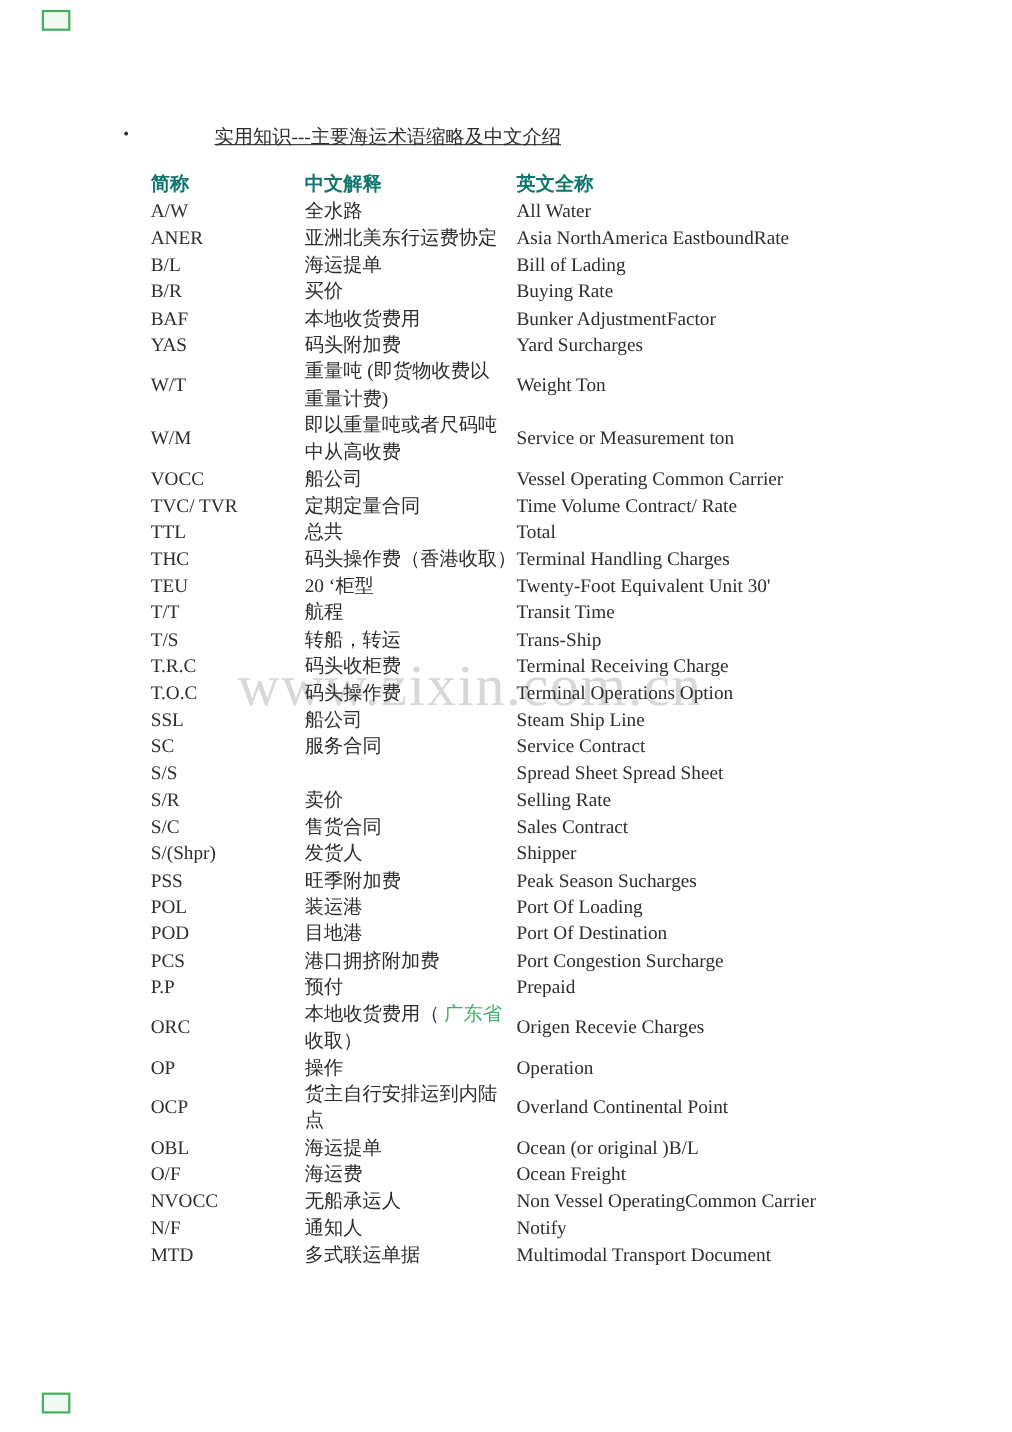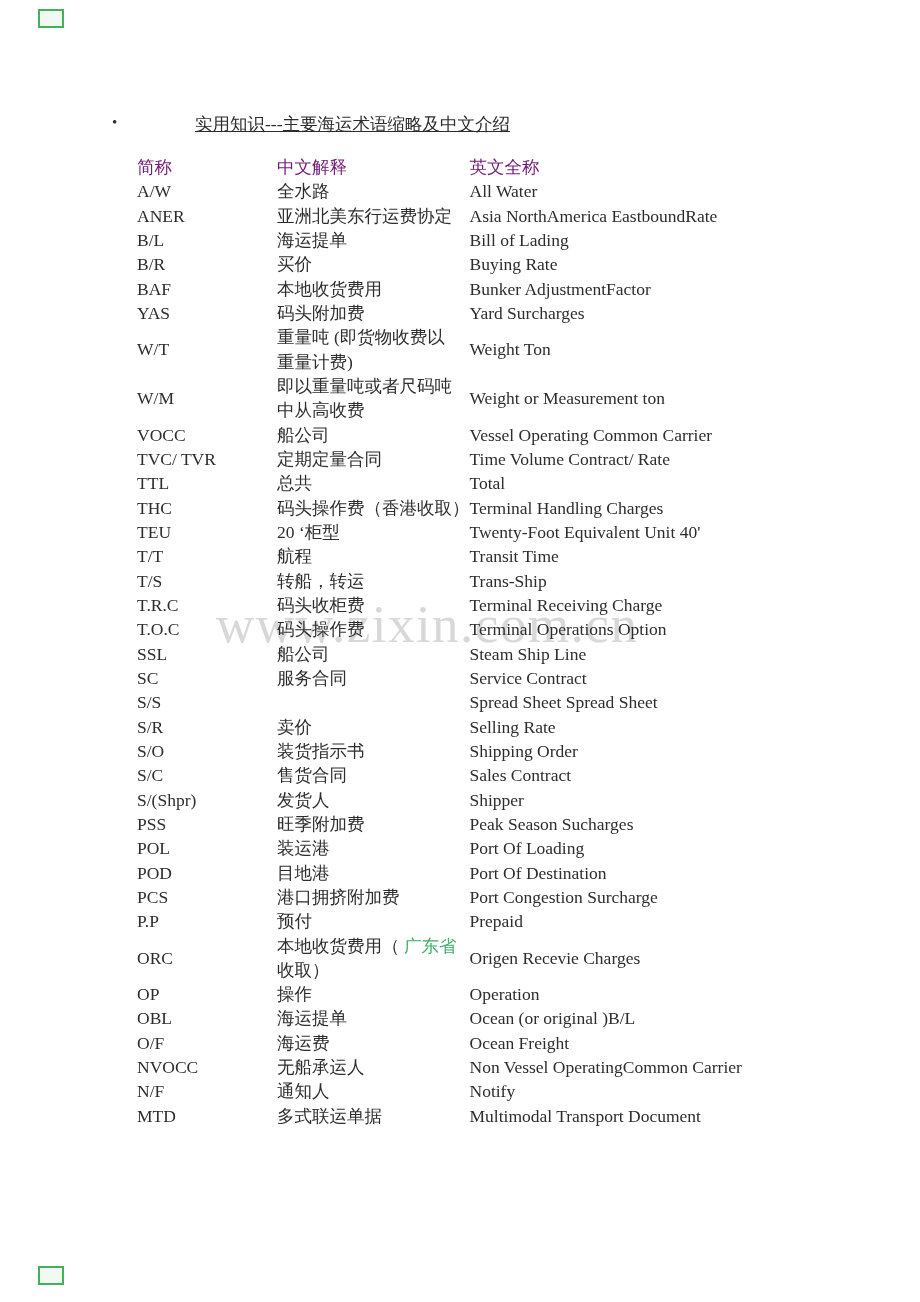--- a/index.html
+++ b/index.html
@@ -69,22 +69,22 @@
     font-size: 17.5px;
     line-height: 24.33px;
     vertical-align: middle;
     text-align: left;
     font-weight: normal;
   }
   td.col-abbr, th.col-abbr { width: 140px; }
   td.col-cn,   th.col-cn   { width: 186px; }
   td.col-en,   th.col-en   { width: 360px; }
   tr.header-row th {
-    font-weight: normal;
-    color: #701a75;
+    font-weight: bold;
+    color: #0f766e;
   }
   .cn-text, .abbr-text, .en-text { white-space: pre; display: inline-block; }
   .cn-green { color: #3fae6a; }
 </style>
 </head>
 <body>
 
 <div class="corner-mark top"></div>
 <div class="corner-mark bottom"></div>
 
@@ -135,21 +135,21 @@
       <tr>
         <td class="col-abbr"><span class="abbr-text">W/T</span></td>
         <td class="col-cn"><span class="cn-text">重量吨 (即货物收费以
 重量计费)</span></td>
         <td class="col-en"><span class="en-text">Weight Ton</span></td>
       </tr>
       <tr>
         <td class="col-abbr"><span class="abbr-text">W/M</span></td>
         <td class="col-cn"><span class="cn-text">即以重量吨或者尺码吨
 中从高收费</span></td>
-        <td class="col-en"><span class="en-text">Weight or Measurement ton</span></td>
+        <td class="col-en"><span class="en-text">Service or Measurement ton</span></td>
       </tr>
       <tr>
         <td class="col-abbr"><span class="abbr-text">VOCC</span></td>
         <td class="col-cn"><span class="cn-text">船公司</span></td>
         <td class="col-en"><span class="en-text">Vessel Operating Common Carrier</span></td>
       </tr>
       <tr>
         <td class="col-abbr"><span class="abbr-text">TVC/ TVR</span></td>
         <td class="col-cn"><span class="cn-text">定期定量合同</span></td>
         <td class="col-en"><span class="en-text">Time Volume Contract/ Rate</span></td>
@@ -160,21 +160,21 @@
         <td class="col-en"><span class="en-text">Total</span></td>
       </tr>
       <tr>
         <td class="col-abbr"><span class="abbr-text">THC</span></td>
         <td class="col-cn"><span class="cn-text">码头操作费（香港收取）</span></td>
         <td class="col-en"><span class="en-text">Terminal Handling Charges</span></td>
       </tr>
       <tr>
         <td class="col-abbr"><span class="abbr-text">TEU</span></td>
         <td class="col-cn"><span class="cn-text">20 ‘柜型</span></td>
-        <td class="col-en"><span class="en-text">Twenty-Foot Equivalent Unit 40'</span></td>
+        <td class="col-en"><span class="en-text">Twenty-Foot Equivalent Unit 30'</span></td>
       </tr>
       <tr>
         <td class="col-abbr"><span class="abbr-text">T/T</span></td>
         <td class="col-cn"><span class="cn-text">航程</span></td>
         <td class="col-en"><span class="en-text">Transit Time</span></td>
       </tr>
       <tr>
         <td class="col-abbr"><span class="abbr-text">T/S</span></td>
         <td class="col-cn"><span class="cn-text">转船，转运</span></td>
         <td class="col-en"><span class="en-text">Trans-Ship</span></td>
@@ -203,25 +203,20 @@
         <td class="col-abbr"><span class="abbr-text">S/S</span></td>
         <td class="col-cn"><span class="cn-text"></span></td>
         <td class="col-en"><span class="en-text">Spread Sheet Spread Sheet</span></td>
       </tr>
       <tr>
         <td class="col-abbr"><span class="abbr-text">S/R</span></td>
         <td class="col-cn"><span class="cn-text">卖价</span></td>
         <td class="col-en"><span class="en-text">Selling Rate</span></td>
       </tr>
       <tr>
-        <td class="col-abbr"><span class="abbr-text">S/O</span></td>
-        <td class="col-cn"><span class="cn-text">装货指示书</span></td>
-        <td class="col-en"><span class="en-text">Shipping Order</span></td>
-      </tr>
-      <tr>
         <td class="col-abbr"><span class="abbr-text">S/C</span></td>
         <td class="col-cn"><span class="cn-text">售货合同</span></td>
         <td class="col-en"><span class="en-text">Sales Contract</span></td>
       </tr>
       <tr>
         <td class="col-abbr"><span class="abbr-text">S/(Shpr)</span></td>
         <td class="col-cn"><span class="cn-text">发货人</span></td>
         <td class="col-en"><span class="en-text">Shipper</span></td>
       </tr>
       <tr>
@@ -253,20 +248,26 @@
         <td class="col-abbr"><span class="abbr-text">ORC</span></td>
         <td class="col-cn"><span class="cn-text">本地收货费用（ </span><span class="cn-text cn-green">广东省</span><br><span class="cn-text">收取）</span></td>
         <td class="col-en"><span class="en-text">Origen Recevie Charges</span></td>
       </tr>
       <tr>
         <td class="col-abbr"><span class="abbr-text">OP</span></td>
         <td class="col-cn"><span class="cn-text">操作</span></td>
         <td class="col-en"><span class="en-text">Operation</span></td>
       </tr>
       <tr>
+        <td class="col-abbr"><span class="abbr-text">OCP</span></td>
+        <td class="col-cn"><span class="cn-text">货主自行安排运到内陆
+点</span></td>
+        <td class="col-en"><span class="en-text">Overland Continental Point</span></td>
+      </tr>
+      <tr>
         <td class="col-abbr"><span class="abbr-text">OBL</span></td>
         <td class="col-cn"><span class="cn-text">海运提单</span></td>
         <td class="col-en"><span class="en-text">Ocean (or original )B/L</span></td>
       </tr>
       <tr>
         <td class="col-abbr"><span class="abbr-text">O/F</span></td>
         <td class="col-cn"><span class="cn-text">海运费</span></td>
         <td class="col-en"><span class="en-text">Ocean Freight</span></td>
       </tr>
       <tr>

